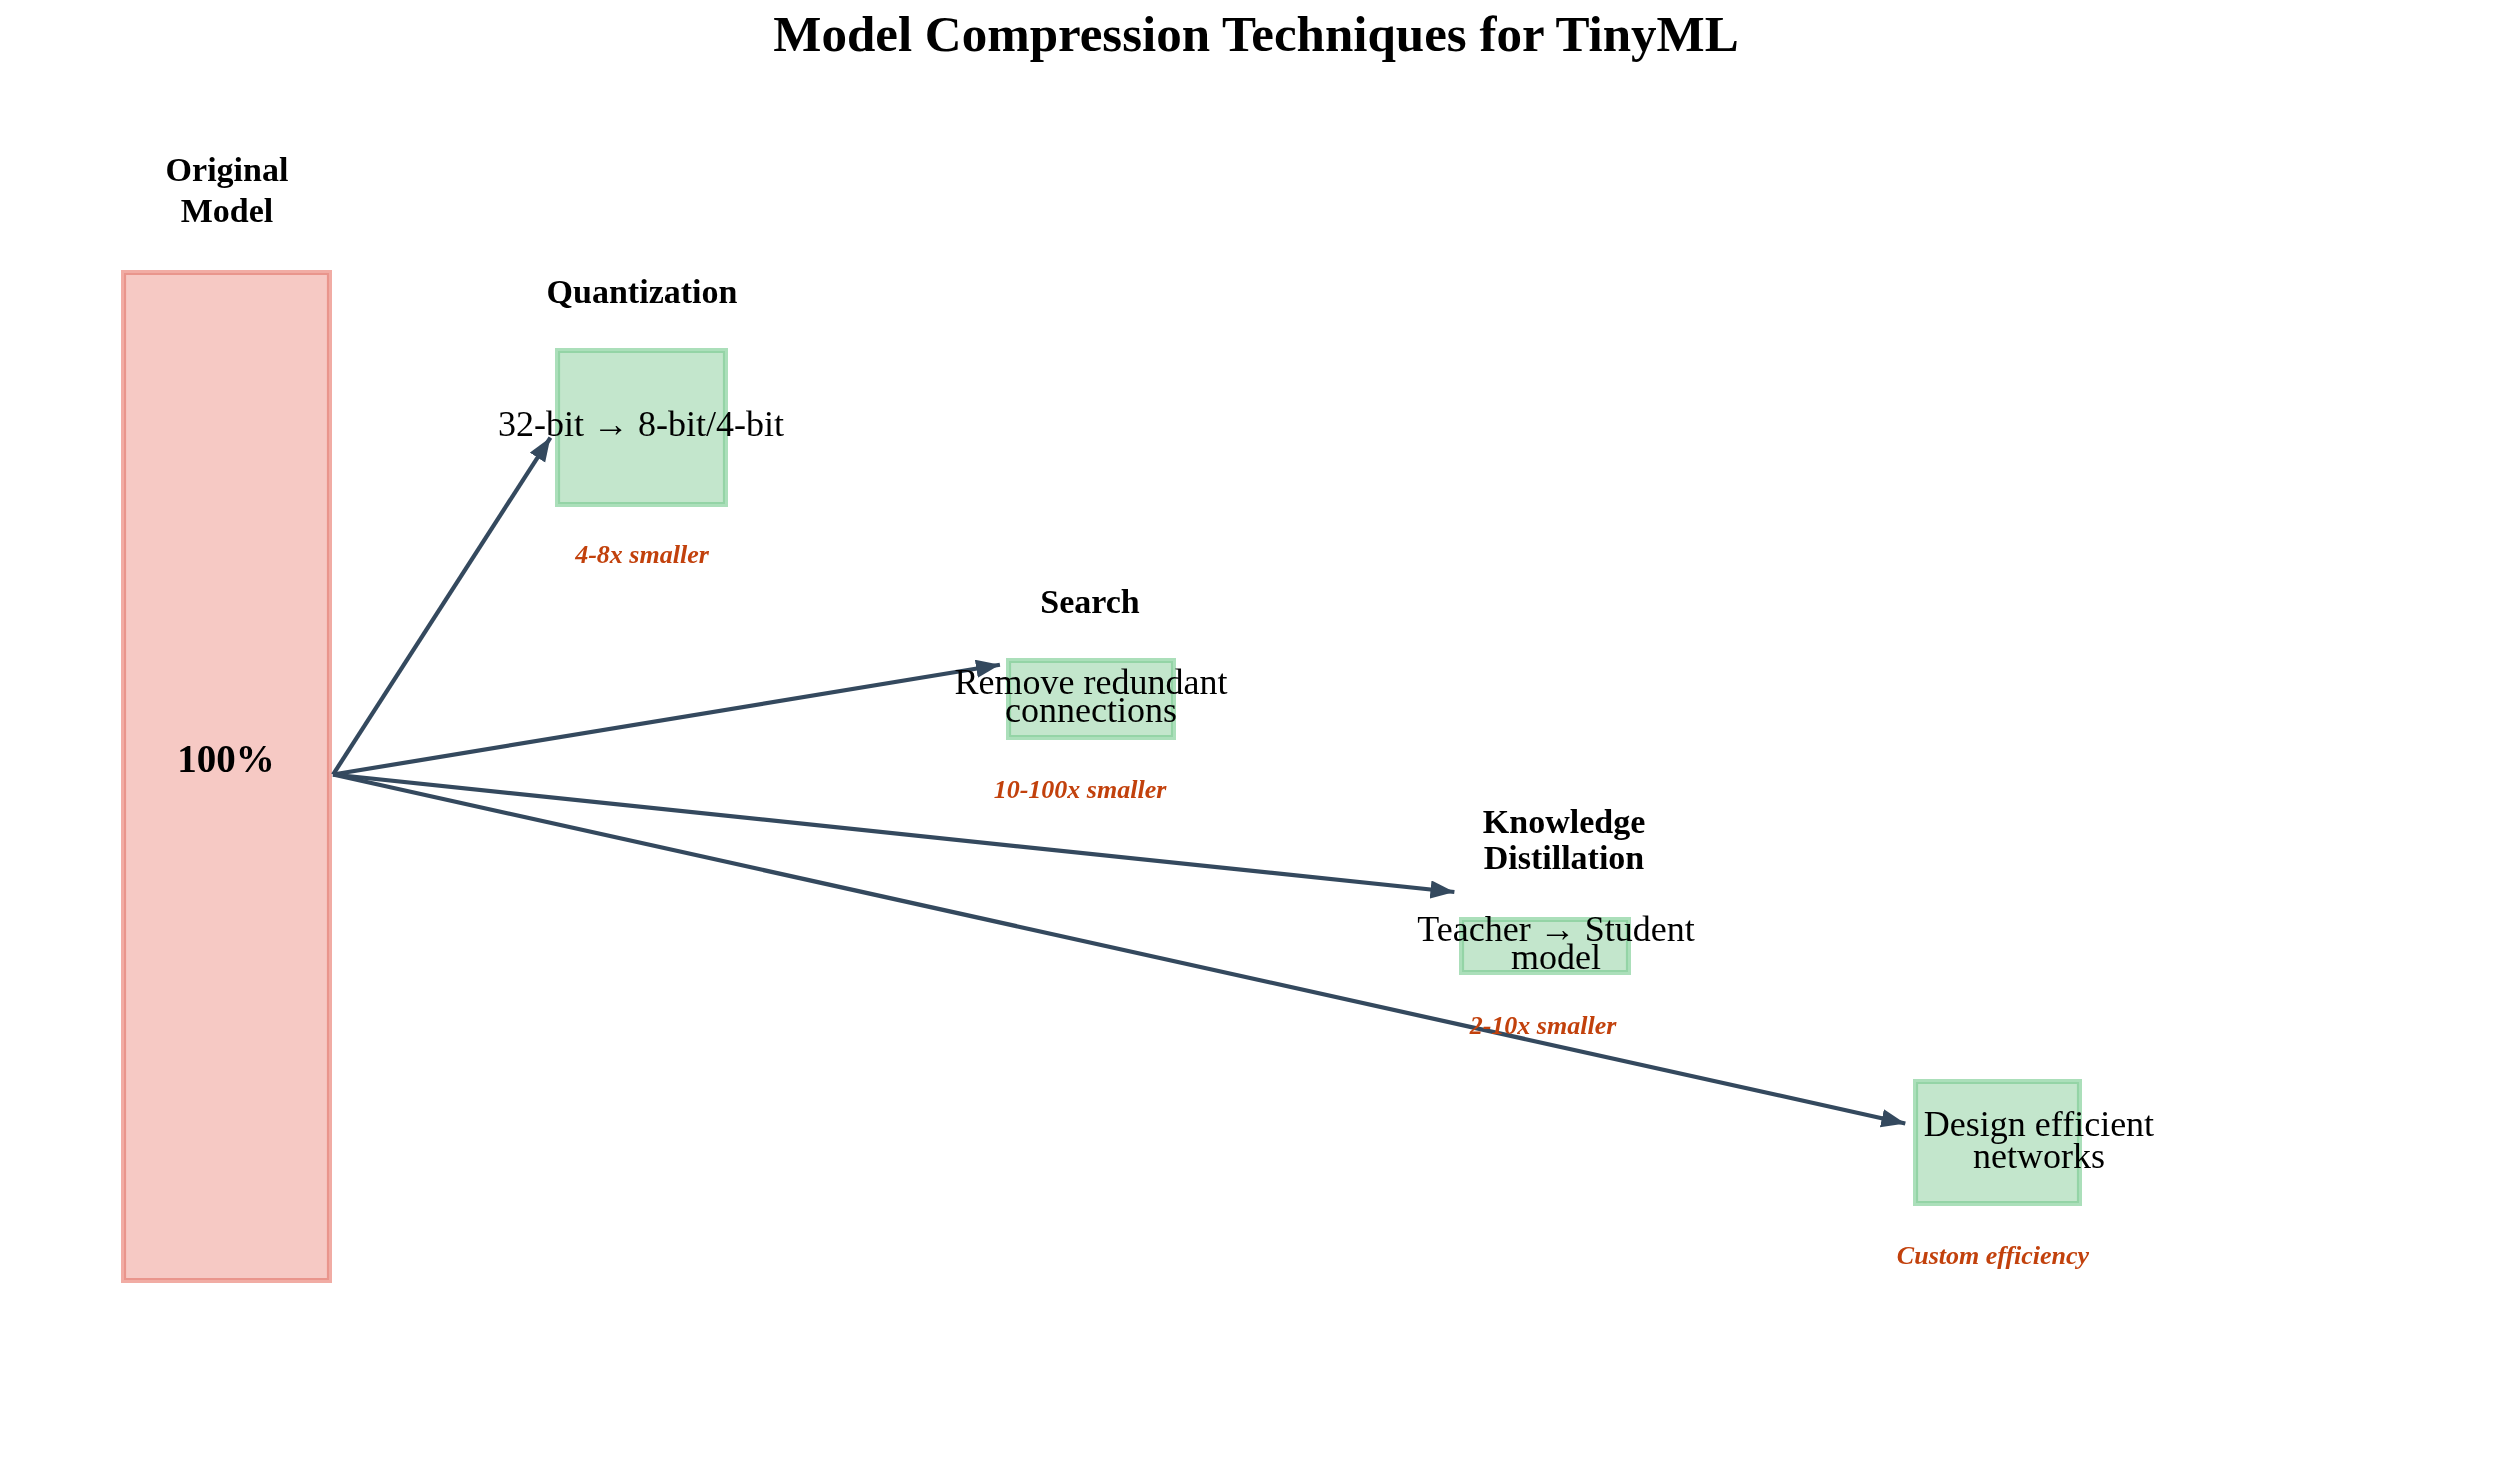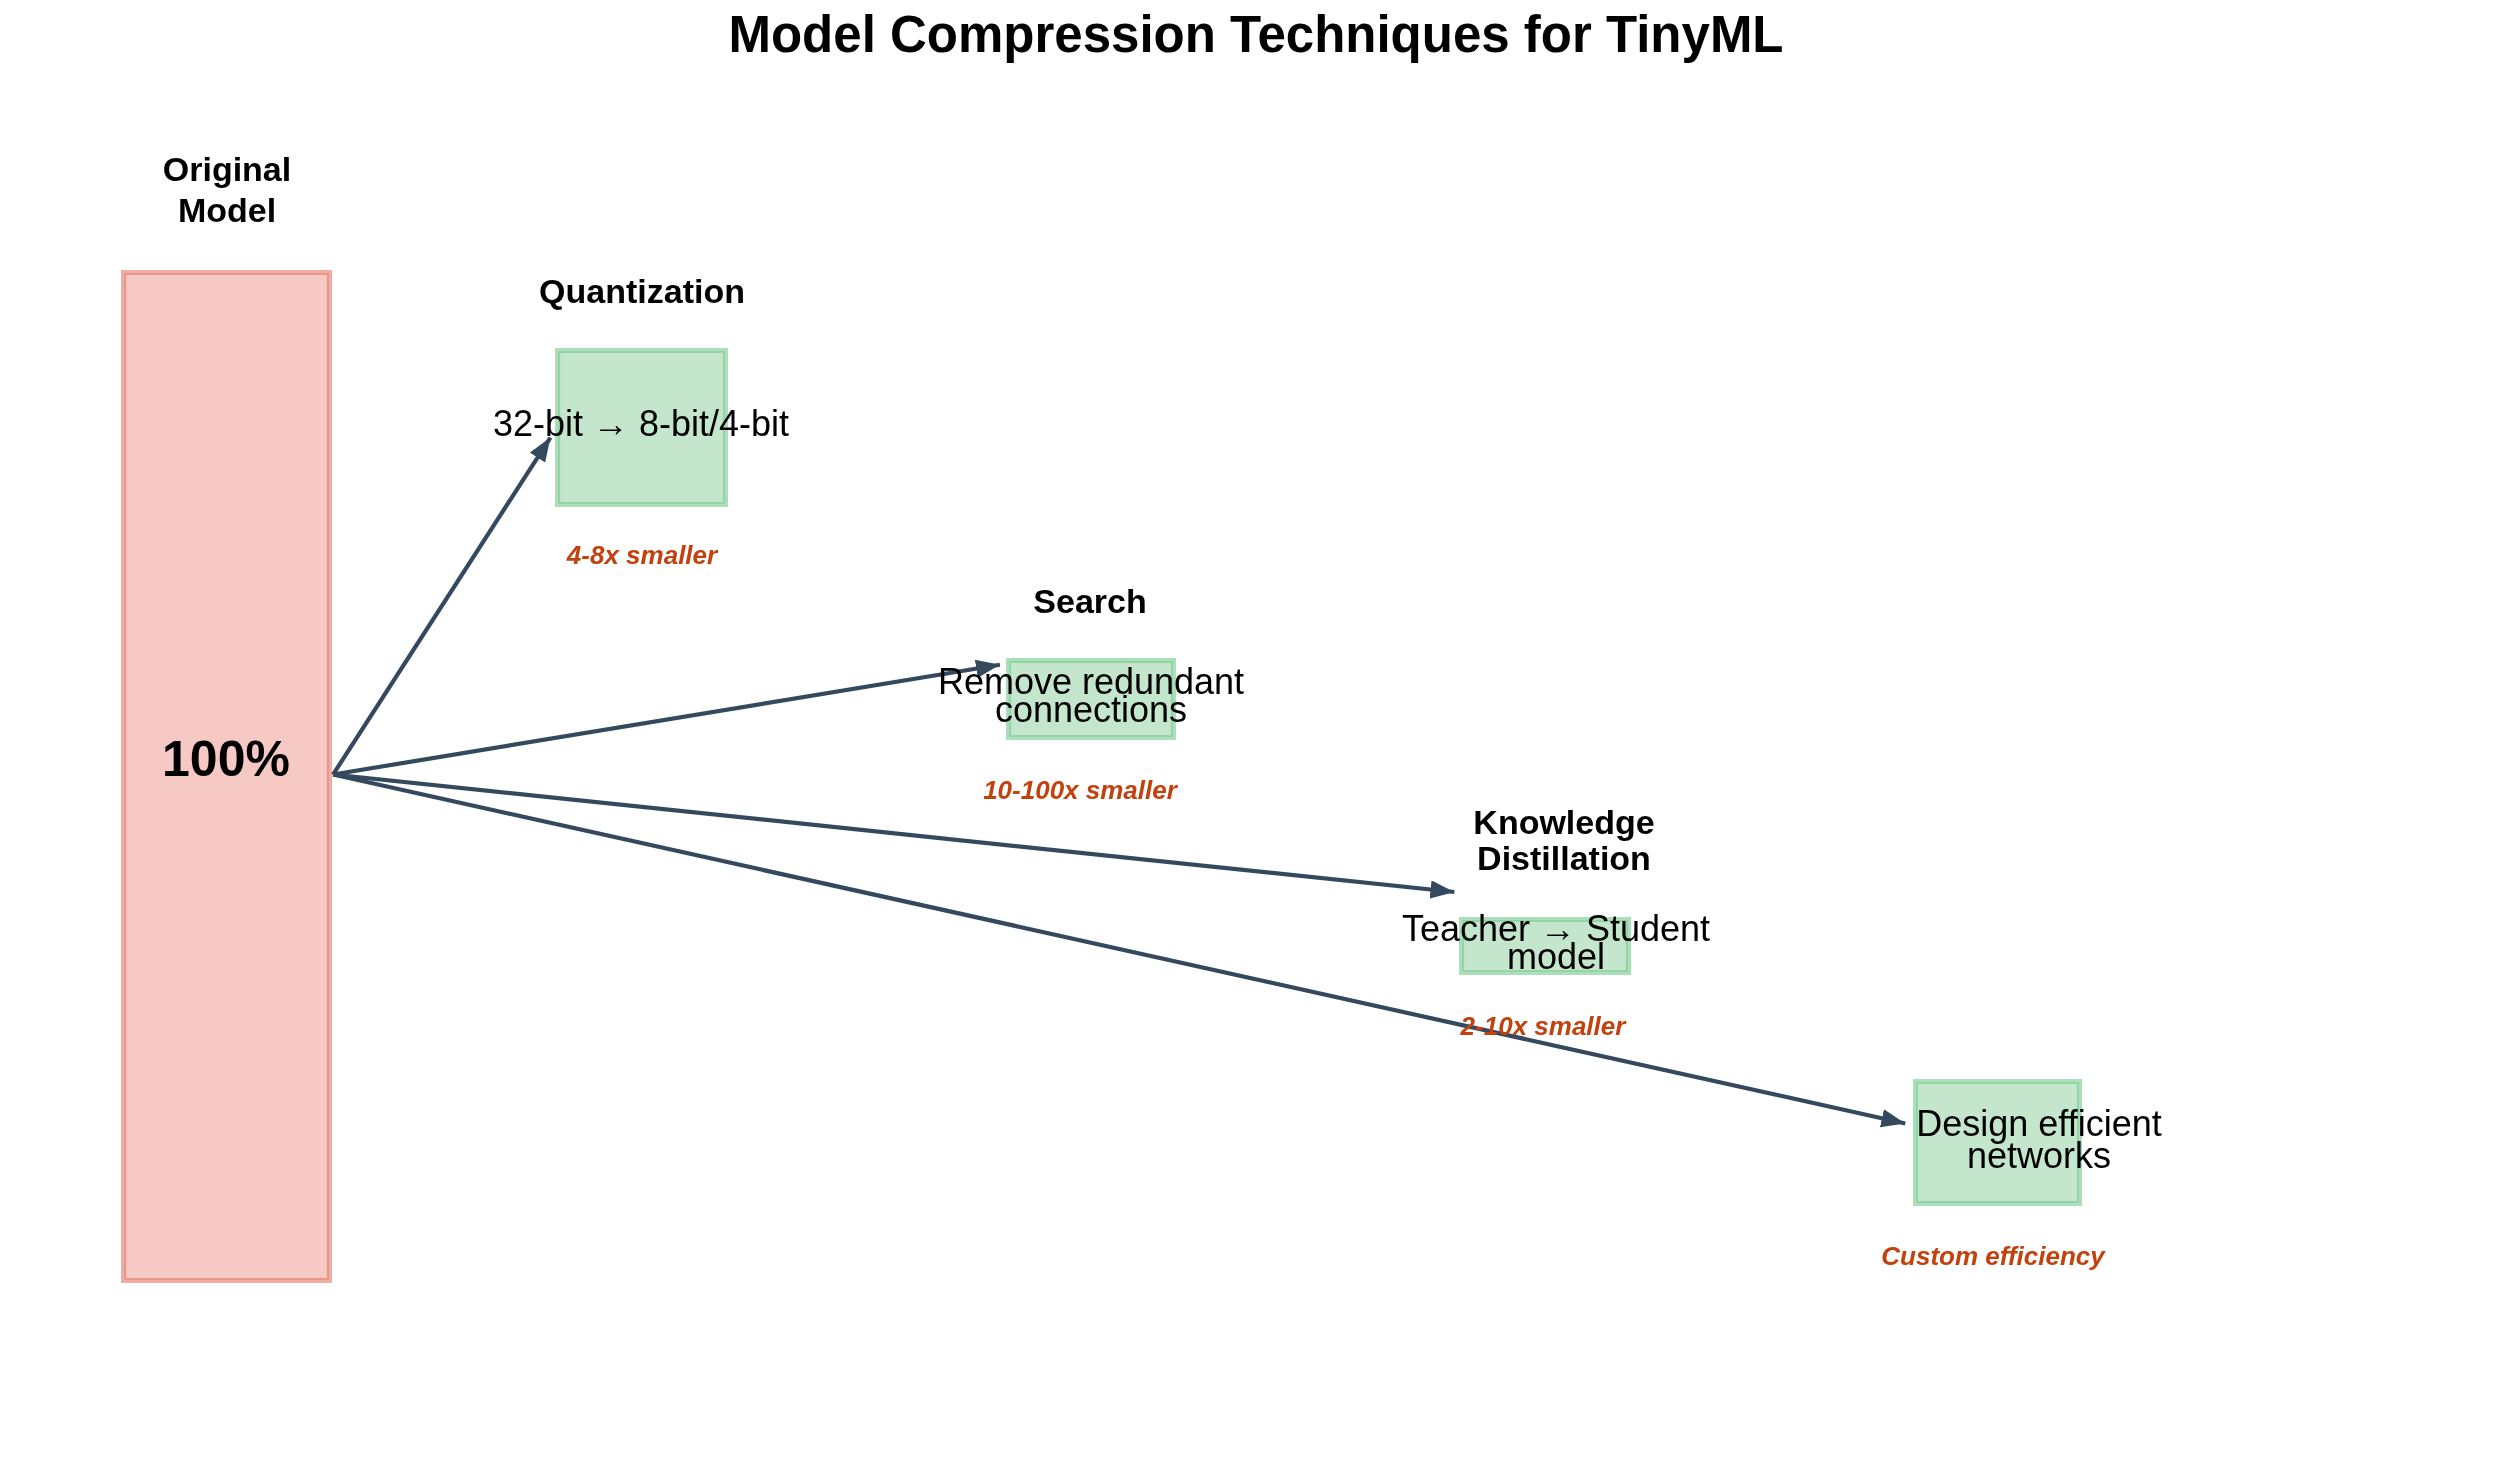--- a/index.html
+++ b/index.html
@@ -2,21 +2,21 @@
 <html style="font-size:11.3px"><head>
 <meta charset="utf-8">
 <style>
   html, body { margin: 0; padding: 0; background: #ffffff; }
   #canvas {
     position: relative;
     width: 2512px;
     height: 1425px;
     background: #ffffff;
     overflow: hidden;
-    font-family: Liberation Sans, sans-serif;
+    font-family: Liberation Serif, serif;
     color: #000000;
   }
 
   .abs { position: absolute; }
   .ctext {
     position: absolute;
     transform: translateX(-50%);
     text-align: center;
     white-space: pre-line;
     z-index: 3;
@@ -36,21 +36,21 @@
   #orig-box {
     left: 121px; top: 270px; width: 211px; height: 1013px;
     box-sizing: border-box;
     background: #f6c9c4;
     border: 3.5px solid #f1aca4;
     box-shadow: inset 0 0 0 2.1px #e9958c;
     z-index: 1;
   }
   #orig-value {
     left: 226px; top: 737px;
-    font-size: 50px; font-weight: 700; line-height: 44px;
+    font-size: 39px; font-weight: 700; line-height: 44px;
   }
 
   
   .tech-title { font-size: 34px; font-weight: 700; line-height: 37px; }
   .tech-box {
     position: absolute;
     box-sizing: border-box;
     background: #c3e6cc;
     border: 3.5px solid #abdfba;
     box-shadow: inset 0 0 0 2.1px #94d4a6;

